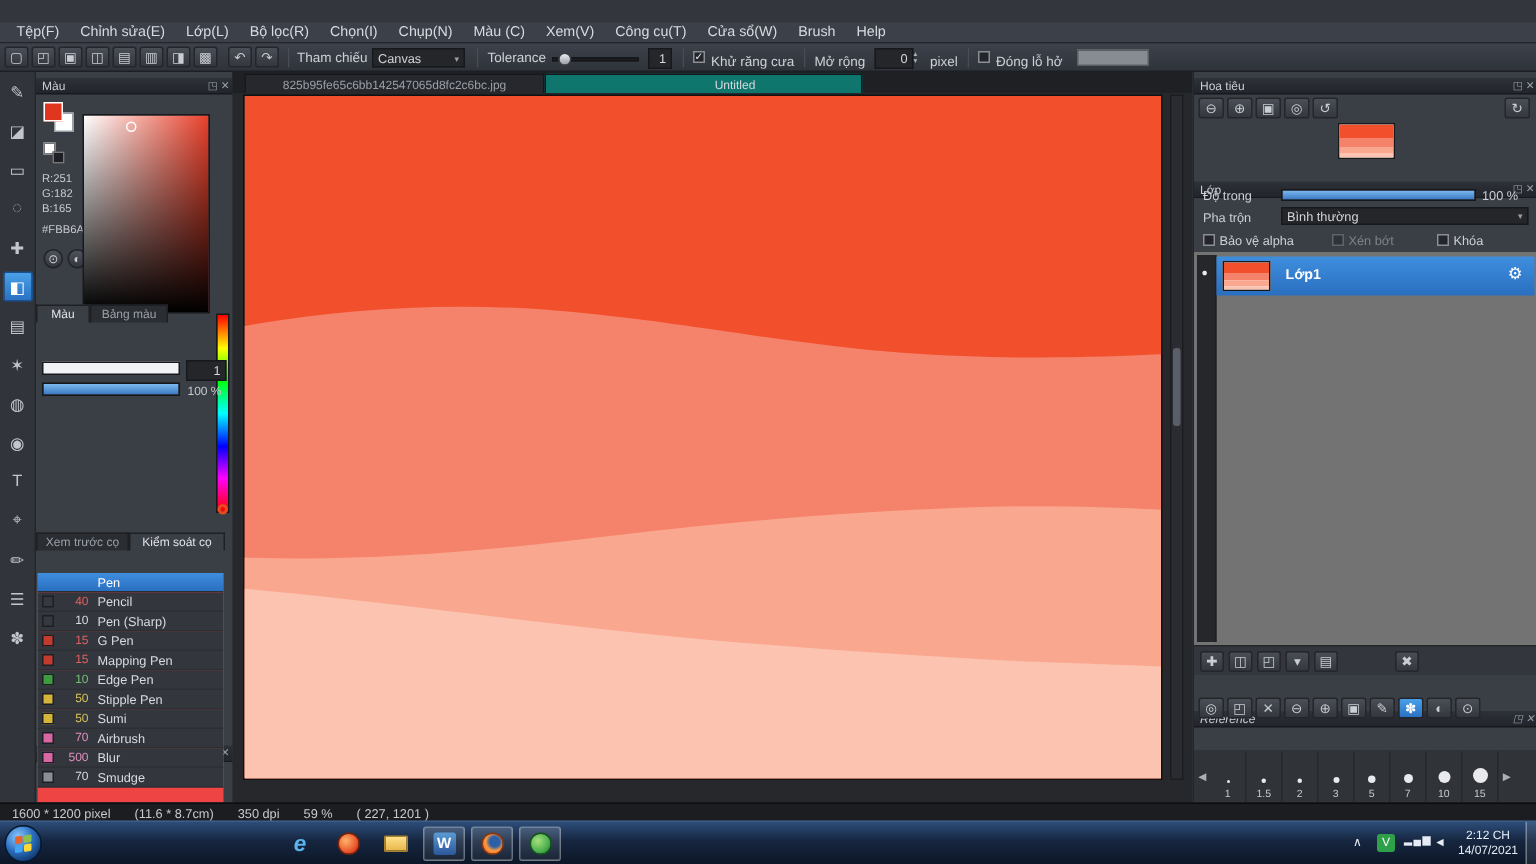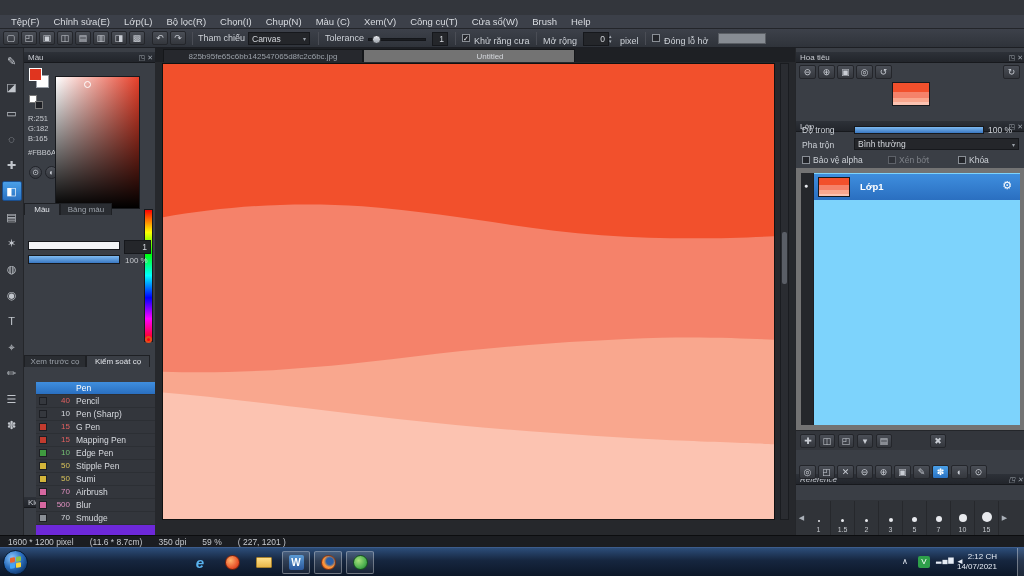--- a/index.html
+++ b/index.html
@@ -100,21 +100,21 @@
     overflow:hidden; white-space:nowrap; border:1px solid #15171a; border-bottom:none; }
   .scrtrack { background:#2a2c31; border:1px solid #1a1c20; position:relative; }
   .scrthumb { position:absolute; background:#5a5e66; border-radius:2px; }
 
   
   .pbtn { width:17px; height:14px; display:flex; align-items:center; justify-content:center;
     background:linear-gradient(#4a4e56,#34373d); border:1px solid #24262b; border-radius:2px;
     color:#c9cdd4; font-size:9px; }
   .pbtn.on { background:linear-gradient(#4aa0e8,#2a72c2); color:#fff; }
   .plabel { font-size:8.5px; color:#cdd1d7; }
-  .layerlist { background:#7dd3fc; border:5px solid #737373; }
+  .layerlist { background:#737373; border:2px solid #737373; }
   .gutter { position:absolute; left:0; top:0; width:13px; height:100%; background:#25272b;
     border-right:1px solid #1d1f24; }
   .layerrow { position:absolute; left:13px; top:1px; right:0; height:26px;
     background:linear-gradient(#3f8ede,#2a6fc0); }
   .thumbstripes { overflow:hidden; border:1px solid #17191d; background:#fff; }
   .bscell { width:24px; height:34px; border-right:1px solid #26282c; display:flex;
     flex-direction:column; align-items:center; justify-content:flex-end; padding-bottom:2px; }
   .bsdot { border-radius:50%; background:#e8eaee; margin-bottom:4px; }
   .bsnum { font-size:7px; color:#c6c9ce; }
 
@@ -129,21 +129,21 @@
   .orb { position:absolute; left:3px; top:2px; width:25px; height:25px; border-radius:50%;
     background:radial-gradient(circle at 35% 30%, #8cc8ff, #2a6fc0 45%, #123a6e 78%, #081f3e);
     border:1px solid #06182e; display:flex; align-items:center; justify-content:center; }
   .flag { display:grid; grid-template-columns:5px 5px; grid-template-rows:5px 5px; gap:1px; transform:skewY(-8deg); }
   .flag span { border-radius:1px; }
   .tkicon { position:absolute; top:2px; width:28px; height:25px; display:flex; align-items:center; justify-content:center; }
   .tkapp { position:absolute; top:3px; width:28px; height:23px; display:flex; align-items:center; justify-content:center;
     border:1px solid rgba(255,255,255,.32); border-radius:2px;
     background:linear-gradient(rgba(255,255,255,.16),rgba(255,255,255,.05)); }
   .traytxt { font-size:8px; color:#e6ecf5; }
-  .clock { position:absolute; right:27px; top:4px; width:56px; text-align:right; line-height:10px; }
+  .clock { position:absolute; right:4px; top:4px; width:56px; text-align:center; line-height:10px; }
   .showdesk { position:absolute; right:0; top:0; width:7px; height:29px;
     background:rgba(255,255,255,.08); border-left:1px solid rgba(255,255,255,.35); }
 </style>
 </head>
 <body>
 
 <div class="app">
 
 
   <div class="abs menubar">
@@ -256,21 +256,21 @@
     </div>
     <div class="abs bar barwhite" style="left:4px;top:193px;width:92px;height:9px;"></div>
     <span class="abs tbox" style="left:100px;top:192px;width:27px;">1</span>
     <div class="abs bar barblue" style="left:4px;top:207px;width:92px;height:9px;"></div>
     <span class="abs rgbtxt" style="left:101px;top:208px;font-size:8px;">100 %</span>
     <div class="abs tabs" style="left:0;top:307px;">
       <span class="ltab" style="width:62px;">Xem trước cọ</span>
       <span class="ltab on" style="width:64px;">Kiểm soát cọ</span>
     </div>
 
-    <div class="abs" style="left:12px;top:334px;width:124px;height:153px;overflow:hidden;background:#6d28d9;">
+    <div class="abs" style="left:1px;top:334px;width:124px;height:153px;overflow:hidden;background:#ef4444;">
       <div class="brow sel">
         <span class="bname">Pen</span>
       </div>
       <div class="brow">
         <span class="bsw" style="background-color: rgb(53, 56, 62);"></span>
         <span class="bnum" style="color: rgb(224, 96, 96);">40</span>
         <span class="bname">Pencil</span>
       </div>
       <div class="brow">
         <span class="bsw" style="background-color: rgb(53, 56, 62);"></span>
@@ -317,21 +317,21 @@
         <span class="bnum" style="color: rgb(216, 219, 224);">70</span>
         <span class="bname">Smudge</span>
       </div>
     </div>
 
   </div>
 
   <div class="abs canvasarea">
     <div class="tabstrip">
       <span class="doctab" style="left:8px;width:200px;background:#26282d;color:#9aa0a8;">825b95fe65c6bb142547065d8fc2c6bc.jpg</span>
-      <span class="doctab" style="left:208px;width:212px;background:#737373;color:#d5d8dd;padding-left:42px;">Untitled</span>
+      <span class="doctab" style="left:208px;width:212px;background:#0f766e;color:#d5d8dd;padding-left:42px;">Untitled</span>
     </div>
     <svg class="abs" style="left:7px;top:15px;border:1px solid #111;" width="613" height="457" viewBox="0 0 613 457" preserveAspectRatio="none">
       <rect x="0" y="0" width="613" height="457" fill="#F2502C"></rect>
       <path d="M0,154 C60,143 130,138 200,143 C290,150 360,166 440,172 C510,177 570,175 613,173 L613,457 L0,457 Z" fill="#F5826A"></path>
       <path d="M0,309 C80,312 160,305 250,294 C340,283 430,277 500,275 C550,274 590,276 613,277 L613,457 L0,457 Z" fill="#F9A78E"></path>
       <path d="M0,330 C70,336 150,347 240,357 C330,367 430,374 510,378 C560,380 595,381 613,382 L613,457 L0,457 Z" fill="#FCC3B1"></path>
     </svg>
     <div class="abs scrtrack" style="left:625px;top:15px;width:9px;height:457px;">
       <span class="scrthumb" style="left:1px;width:5px;top:168px;height:52px;"></span>
     </div>

